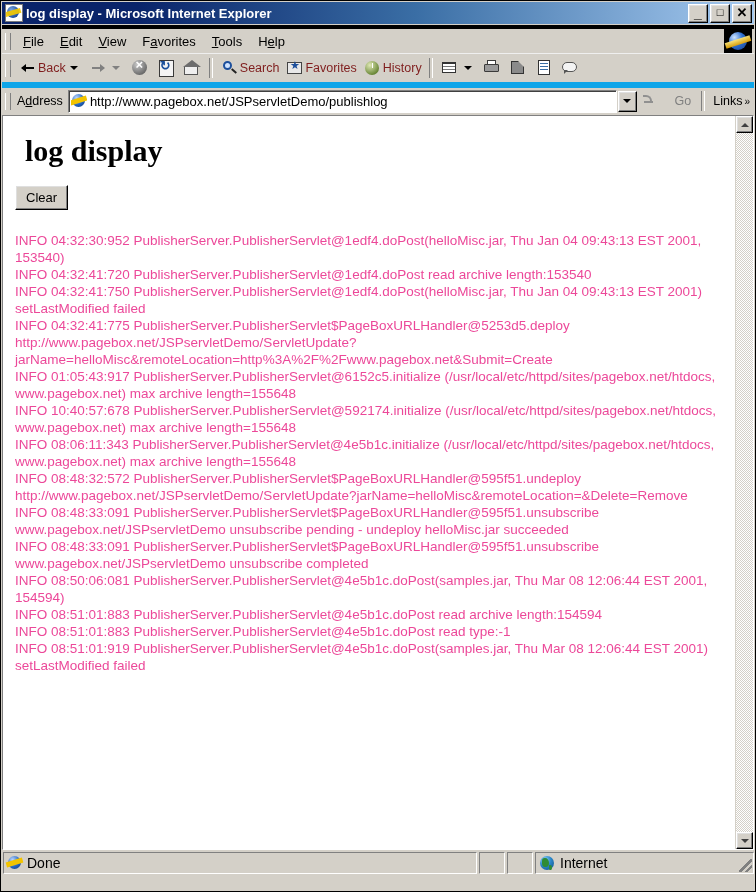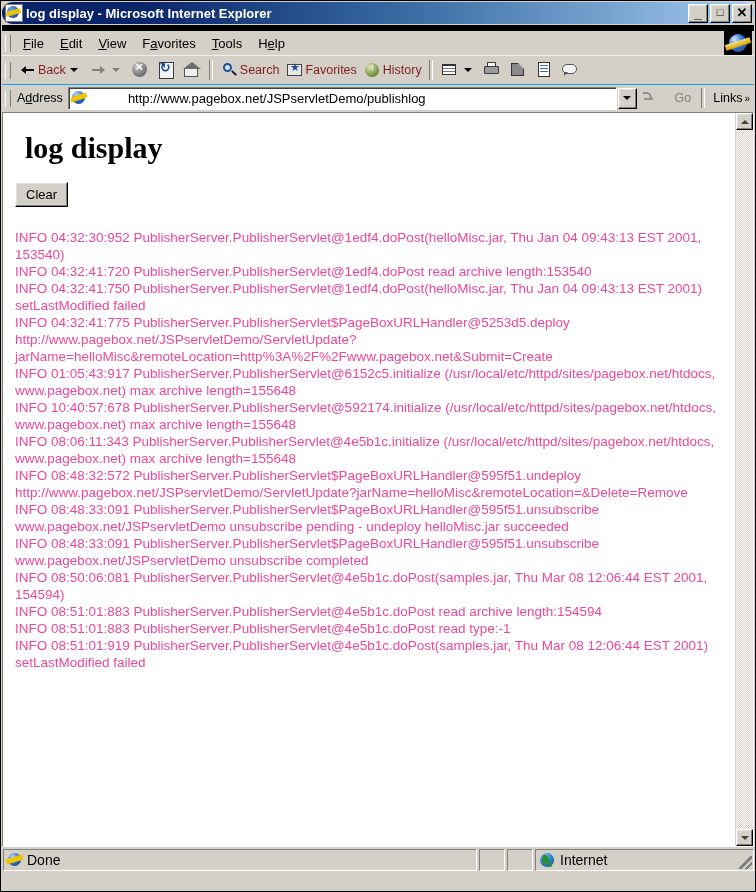--- a/index.html
+++ b/index.html
@@ -23,21 +23,20 @@
   }
 
   
   #titlebar {
     height: 22px;
     margin: 1px 1px 0 1px;
     display: flex;
     align-items: center;
     background: linear-gradient(to right, #0a246a 0%, #0a246a 18%, #3a6ea5 55%, #a6caf0 100%);
     padding: 0 1px 0 2px;
-    border-radius: 11px;
   }
   .title-icon {
     width: 16px; height: 16px;
     margin: 0 3px 0 1px;
     background: #ffffff;
     border: 1px solid #7a7a7a;
     position: relative;
     flex: 0 0 auto;
     overflow: hidden;
   }
@@ -89,21 +88,21 @@
   .cap-max span { font-size: 11px; }
   .cap-close span { font-size: 13px; }
 
   
   #menubar {
     height: 24px;
     margin: 1px 1px 0 1px;
     background: #d4d0c8;
     display: flex;
     align-items: center;
-    border-top: 6px solid #000000;
+    border-top: 4px solid #000000;
     position: relative;
   }
   .grip {
     width: 4px; height: 17px;
     margin: 0 4px 0 3px;
     border-left: 1px solid #ffffff;
     border-right: 1px solid #808080;
     flex: 0 0 auto;
   }
   .menu-item {
@@ -321,38 +320,37 @@
     border-right: 4px solid transparent;
   }
 
   
   #addressbar {
     height: 26px;
     margin: 0 1px;
     background: #d4d0c8;
     display: flex;
     align-items: center;
-    border-top: 1px solid #0ea5e9;
+    border-top: 6px solid #0ea5e9;
   }
   #address-label {
     font-size: 12.5px; color: #000; padding: 0 5px 0 2px; white-space: nowrap;
   }
   #address-field {
     flex: 1 1 auto;
     height: 21px;
     display: flex;
     align-items: center;
     background: #ffffff;
     border: 1px solid;
     border-color: #808080 #ffffff #ffffff #808080;
     box-shadow: inset 1px 1px 0 #404040;
     margin-right: 0;
     overflow: hidden;
     min-width: 0;
-    gap: 38px;
   }
   .addr-icon {
     width: 16px; height: 16px; margin: 0 3px 0 2px; position: relative;
     flex: 0 0 auto; overflow: hidden;
   }
   .addr-icon::before {
     content: ""; position: absolute; left: 1px; top: 1px;
     width: 13px; height: 13px; border-radius: 50%;
     background: radial-gradient(circle at 35% 30%, #bcd8ff 0%, #2566c2 55%, #10356f 100%);
   }

